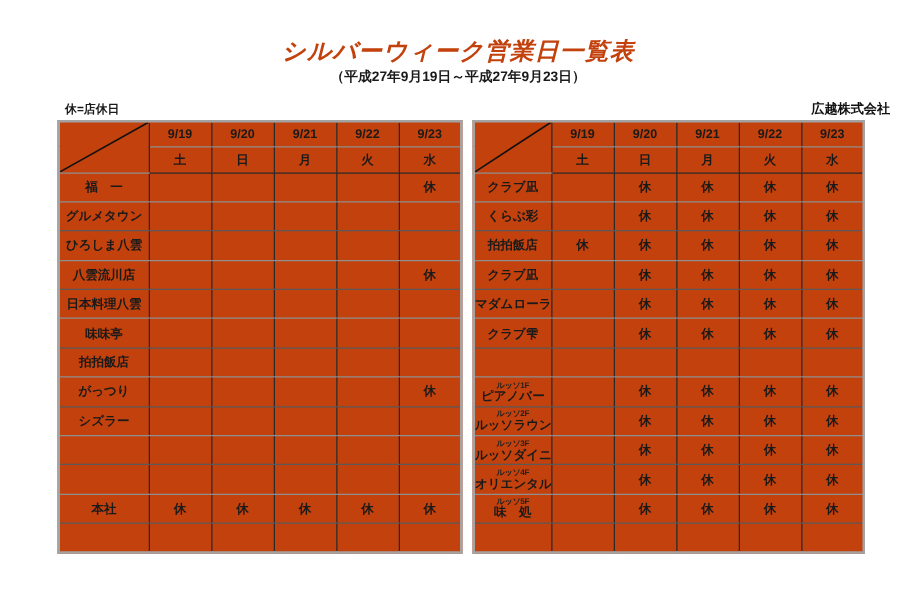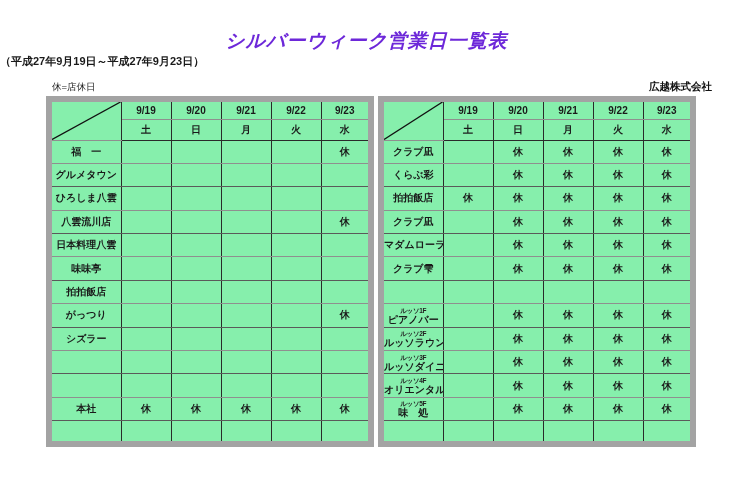--- a/index.html
+++ b/index.html
@@ -8,41 +8,41 @@
     position:relative;
     background:#ffffff;
     font-family:"Liberation Sans","DejaVu Sans",sans-serif;
     color:#111;
     overflow:hidden;
   }
   .page-title {
     position:absolute; top:28px; left:0; width:733px;
     text-align:center;
     font-size:19px; font-weight:700; font-style:italic;
-    letter-spacing:1px; color:#6d28d9;
+    letter-spacing:1px; color:#c2410c;
   }
   .page-subtitle {
     position:absolute; top:54px; left:0; width:733px;
-    text-align:left;
+    text-align:center;
     font-size:11px; font-weight:700; color:#1a1a1a;
   }
   .legend-note {
     position:absolute; top:81px; left:52px;
-    font-size:9.5px; font-weight:400; color:#1a1a1a;
+    font-size:9.5px; font-weight:700; color:#1a1a1a;
   }
   .company-name {
     position:absolute; top:80px; left:400px; width:312px;
     text-align:right;
     font-size:10.5px; font-weight:700; color:#111;
   }
   table.sched {
     position:absolute; top:96px;
     border-collapse:collapse; table-layout:fixed;
-    background:#86efac;
-    border:6px solid #a3a3a3;
+    background:#c2410c;
+    border:2px solid #a3a3a3;
   }
   #left-table  { left:46px;  width:322px; }
   #right-table { left:378px; width:312px; }
   #left-table  col.name-col { width:72px; }
   #right-table col.name-col { width:62px; }
   col.date-col { width:50px; }
   .sched th, .sched td {
     border-left:1px solid #2a2a2a;
     border-right:1px solid #2a2a2a;
     border-top:1px solid #8f8f8f;

